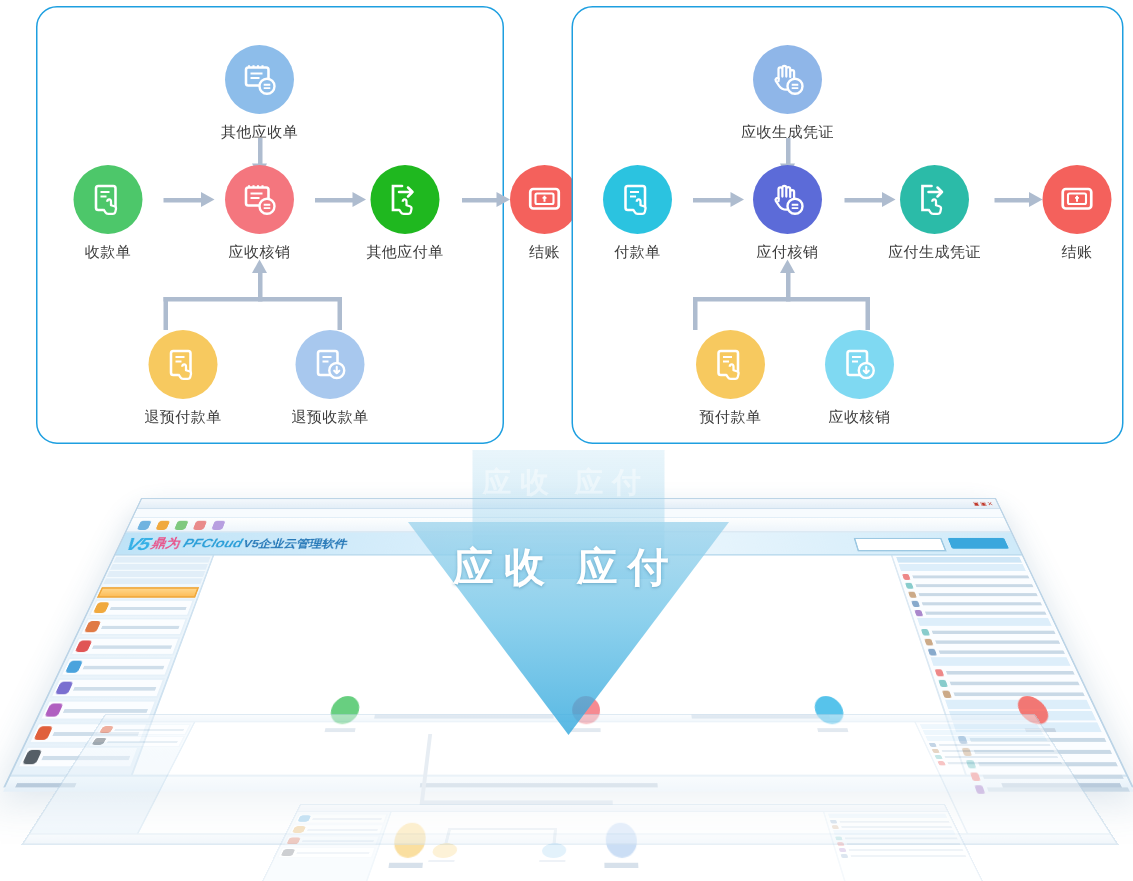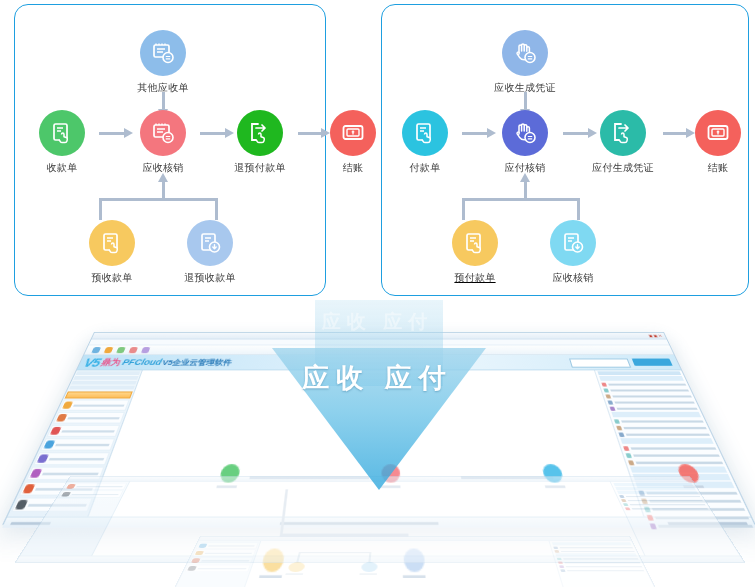--- a/index.html
+++ b/index.html
@@ -9,21 +9,21 @@
     font-family:"Liberation Sans","DejaVu Sans",sans-serif;
   }
 
   
   .panels{position:absolute;left:0;top:0;width:755px;height:302px;}
   .panel{
     position:absolute;top:4px;height:292px;
     border:1.5px solid #1E9FE0;border-radius:14px;background:#ffffff;
     box-sizing:border-box;
   }
-  .panel.left{left:14px;width:312px;}
+  .panel.left{left:24px;width:312px;}
   .panel.right{left:381px;width:368px;}
 
   .node{position:absolute;width:62px;text-align:center;}
   .circle{
     width:46px;height:46px;border-radius:50%;margin:0 auto;
     position:relative;display:block;
   }
   .circle svg{position:absolute;left:50%;top:50%;transform:translate(-50%,-50%);}
   .nlabel{
     display:block;margin-top:5px;font-size:10px;color:#3c3c3c;
@@ -184,21 +184,21 @@
     </div>
 
     <div class="node" style="left:214px;top:105px;">
       <span class="circle" style="background:#1FB81F">
         <svg width="26" height="26" viewBox="0 0 26 26">
           <path d="M11 4H5v16h6" fill="none" stroke="#fff" stroke-width="1.8" stroke-linecap="round"></path>
           <path d="M9 8h9m0 0l-3-3m3 3l-3 3" fill="none" stroke="#fff" stroke-width="1.7" stroke-linecap="round" stroke-linejoin="round"></path>
           <path d="M11.5 14.5c0-1 .6-1.6 1.3-1.6s1.2.6 1.2 1.6v2.3l2.2.7c.9.3 1.3 1 1.1 1.9l-.4 1.8c-.2.9-.9 1.4-1.8 1.4h-3c-.8 0-1.4-.3-1.8-1l-1.3-2.1" fill="#1FB81F" stroke="#fff" stroke-width="1.5" stroke-linejoin="round"></path>
         </svg>
       </span>
-      <span class="nlabel">退预付款单</span>
+      <span class="nlabel">其他应付单</span>
     </div>
 
     <div class="harrow" style="left:283px;top:123px;width:32px;">
       <span class="bar"></span>
         <span class="head"></span>
     </div>
 
     <div class="node" style="left:307px;top:105px;">
       <span class="circle" style="background:#F4615C">
         <svg width="26" height="26" viewBox="0 0 26 26">
@@ -219,21 +219,21 @@
     <div class="vline" style="left:200px;top:193px;height:22px;"></div>
 
     <div class="node" style="left:66px;top:215px;">
       <span class="circle" style="background:#F7C95F">
         <svg width="26" height="26" viewBox="0 0 26 26">
           <rect x="5" y="4" width="13" height="16" rx="1.5" fill="none" stroke="#fff" stroke-width="1.7"></rect>
           <path d="M8 8h6M8 11h4" stroke="#fff" stroke-width="1.4"></path>
           <path d="M12.5 14.5c0-1 .6-1.6 1.3-1.6s1.2.6 1.2 1.6v2.3l2.2.7c.9.3 1.3 1 1.1 1.9l-.4 1.8c-.2.9-.9 1.4-1.8 1.4h-3c-.8 0-1.4-.3-1.8-1l-1.3-2.1" fill="#F7C95F" stroke="#fff" stroke-width="1.5" stroke-linejoin="round"></path>
         </svg>
       </span>
-      <span class="nlabel">预收款单</span>
+      <span class="nlabel">退预付款单</span>
     </div>
 
     <div class="node" style="left:164px;top:215px;">
       <span class="circle" style="background:#A8C8EE">
         <svg width="26" height="26" viewBox="0 0 26 26">
           <rect x="5" y="4" width="13" height="16" rx="1.5" fill="none" stroke="#fff" stroke-width="1.7"></rect>
           <path d="M8 8h6M8 11h4" stroke="#fff" stroke-width="1.4"></path>
           <circle cx="17.5" cy="17" r="5" fill="#A8C8EE" stroke="#fff" stroke-width="1.6"></circle>
           <path d="M17.5 14.6v4.2m0 0l-1.7-1.7m1.7 1.7l1.7-1.7" stroke="#fff" stroke-width="1.4" stroke-linecap="round" stroke-linejoin="round" fill="none"></path>
         </svg>
@@ -319,21 +319,21 @@
     </div>
 
     <div class="varrow up" style="left:138px;top:168px;height:28px;">
       <span class="bar"></span>
         <span class="head"></span>
     </div>
     <div class="hline" style="left:80px;top:193px;width:118px;"></div>
     <div class="vline" style="left:80px;top:193px;height:22px;"></div>
     <div class="vline" style="left:195px;top:193px;height:22px;"></div>
 
-    <div class="node" style="left:62px;top:215px;text-decoration:underline;">
+    <div class="node" style="left:74px;top:215px;">
       <span class="circle" style="background:#F7C95F">
         <svg width="26" height="26" viewBox="0 0 26 26">
           <rect x="5" y="4" width="13" height="16" rx="1.5" fill="none" stroke="#fff" stroke-width="1.7"></rect>
           <path d="M8 8h6M8 11h4" stroke="#fff" stroke-width="1.4"></path>
           <path d="M12.5 14.5c0-1 .6-1.6 1.3-1.6s1.2.6 1.2 1.6v2.3l2.2.7c.9.3 1.3 1 1.1 1.9l-.4 1.8c-.2.9-.9 1.4-1.8 1.4h-3c-.8 0-1.4-.3-1.8-1l-1.3-2.1" fill="#F7C95F" stroke="#fff" stroke-width="1.5" stroke-linejoin="round"></path>
         </svg>
       </span>
       <span class="nlabel">预付款单</span>
     </div>
 

